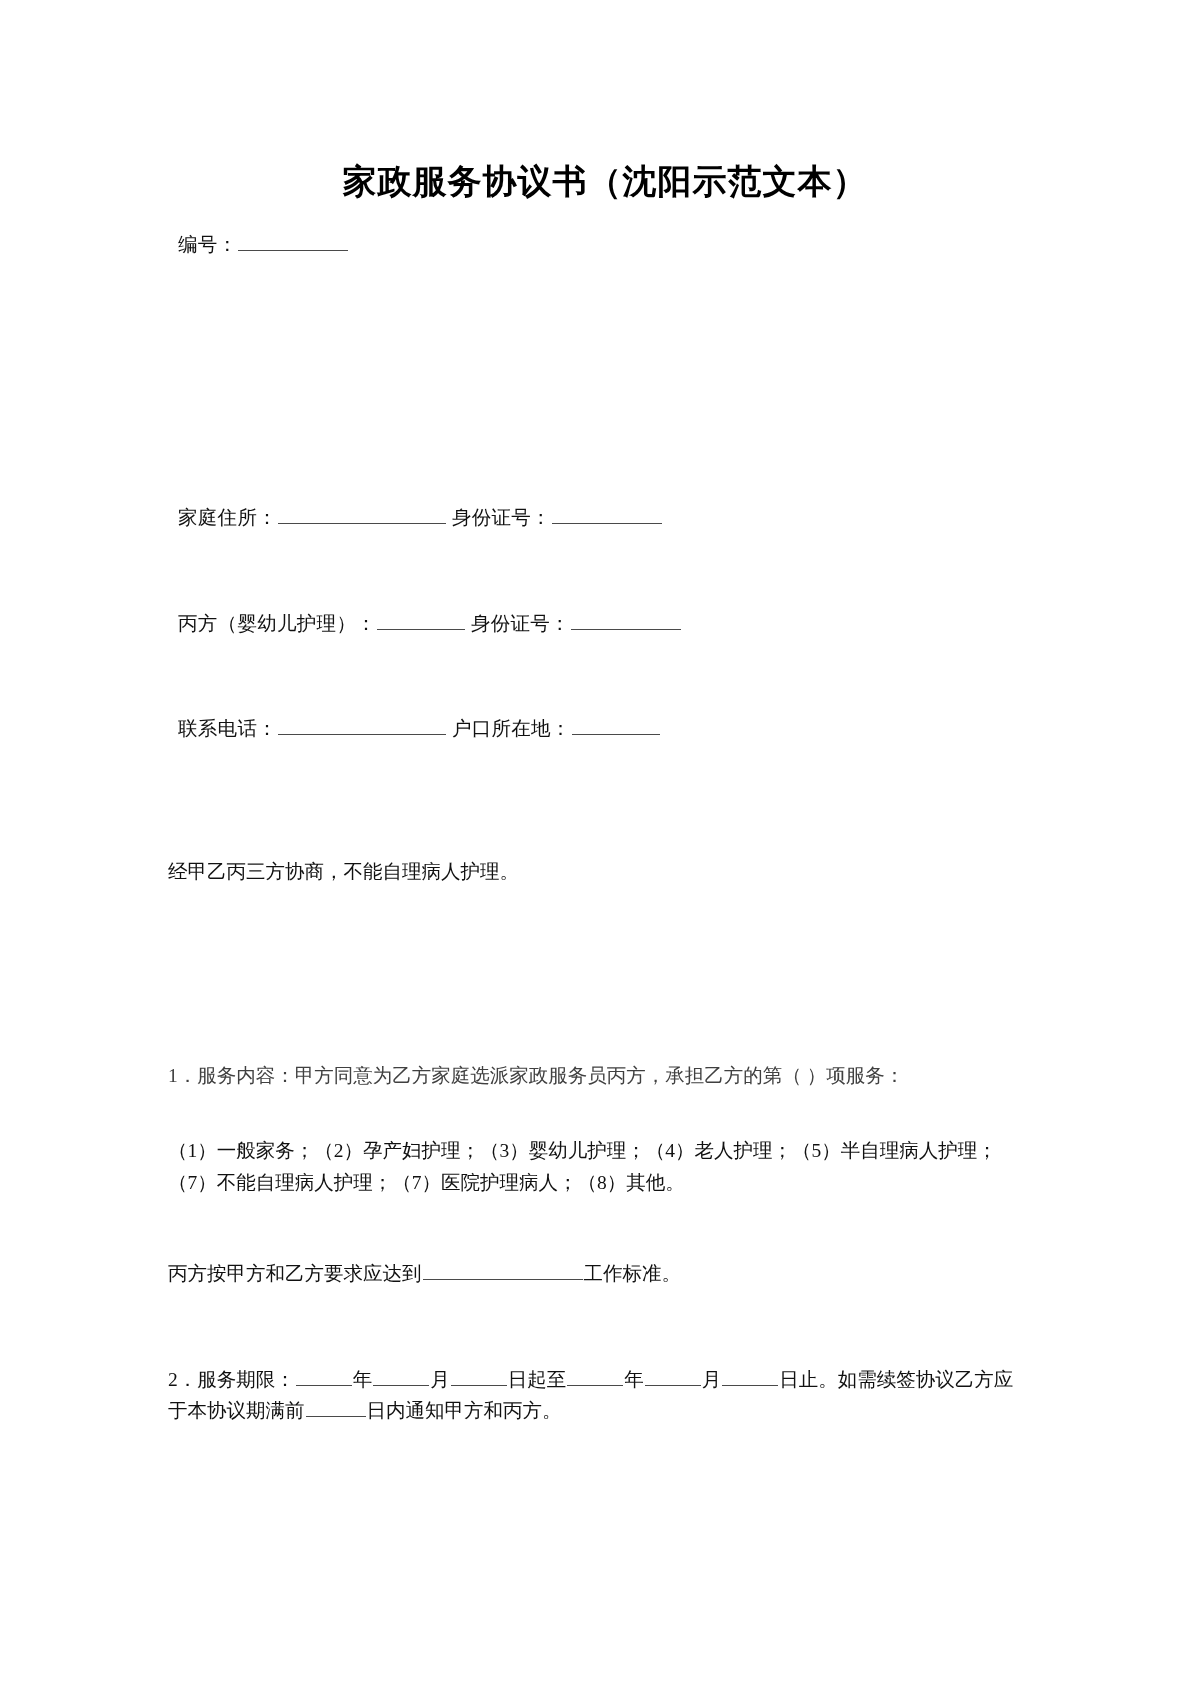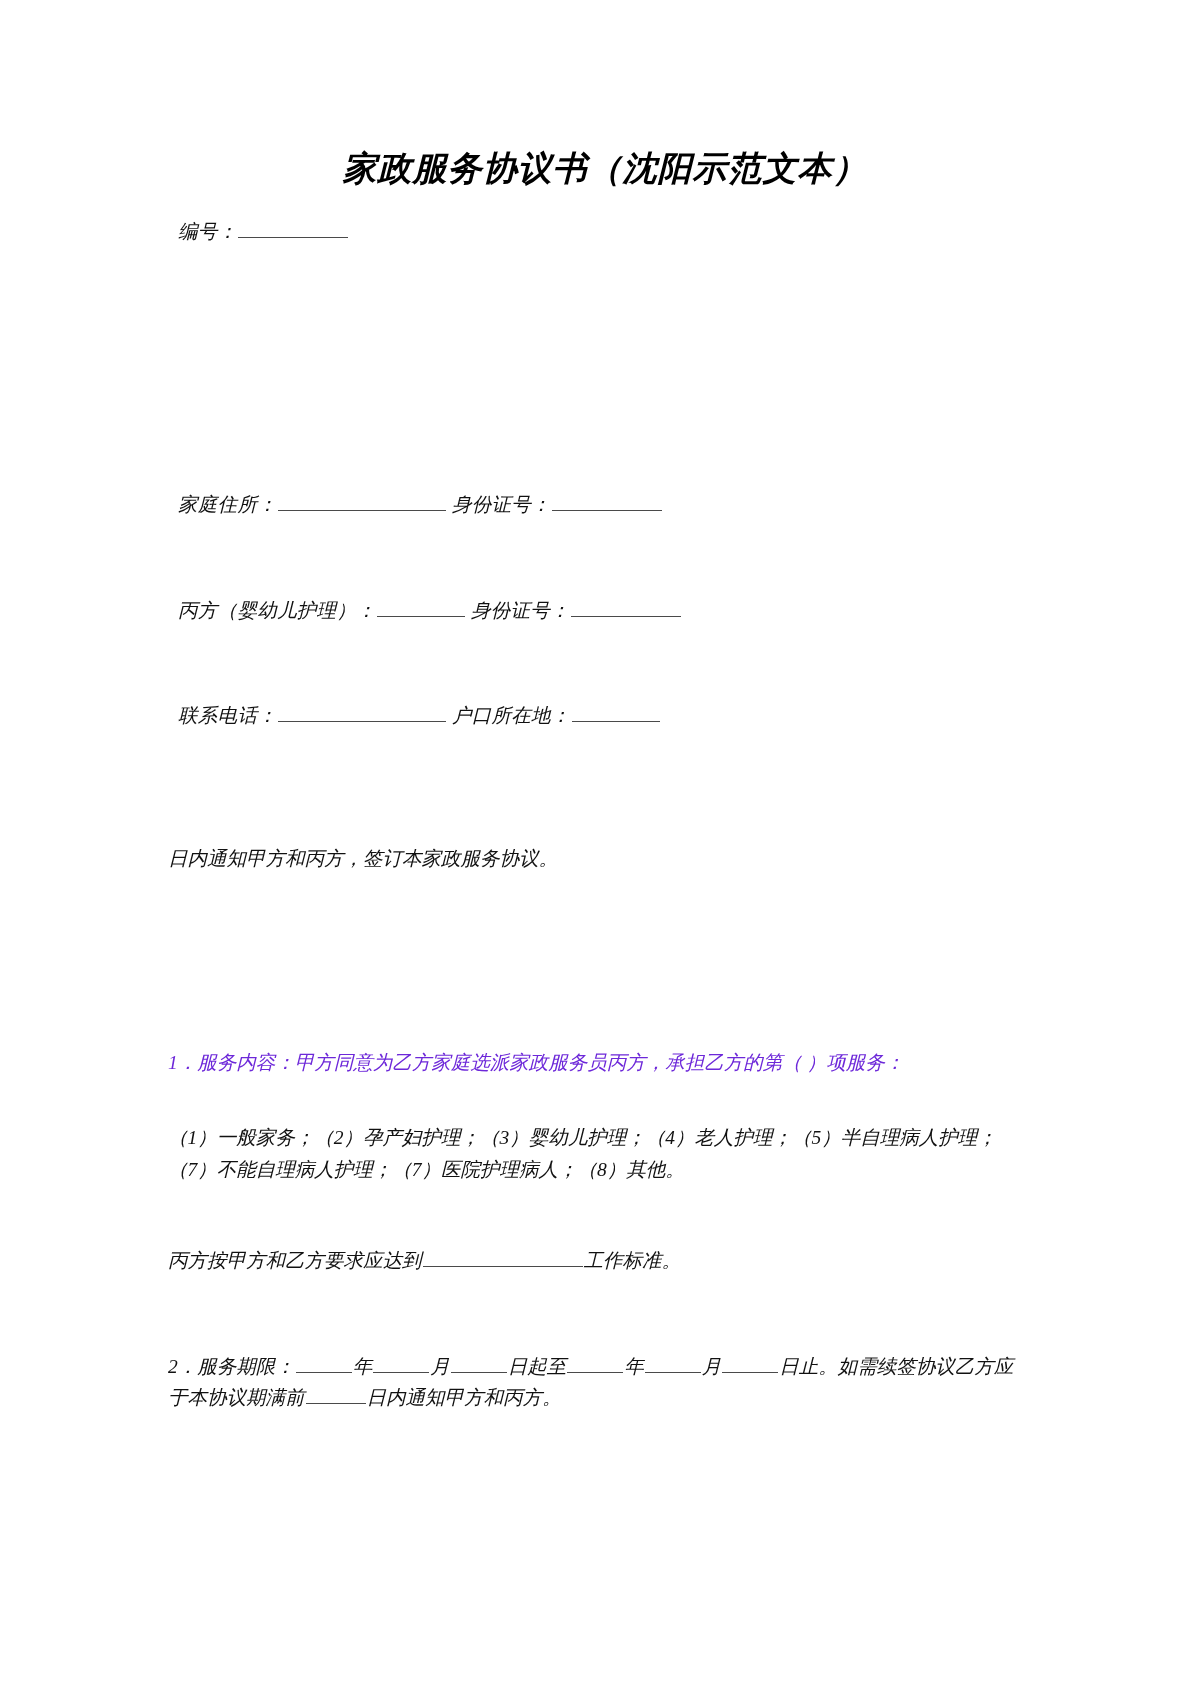--- a/index.html
+++ b/index.html
@@ -16,23 +16,22 @@
     width: 1190px;
     height: 1683px;
     margin: 0 auto;
     background: #ffffff;
     box-sizing: border-box;
     overflow: hidden;
   }
   .content {
     position: absolute;
     left: 168px;
-    top: 0;
+    top: 13px;
     width: 856px;
-    font-style: italic;
   }
   .doc-title {
     font-size: 34px;
     font-weight: bold;
     text-align: center;
     letter-spacing: 1px;
     margin: 0;
     padding-top: 148px;
     line-height: 1.25;
     font-family: "Liberation Serif", "DejaVu Serif", serif;
@@ -48,21 +47,21 @@
     white-space: nowrap;
   }
   .para {
     font-size: 19.5px;
     line-height: 1.62;
     color: #111111;
   }
   .num {
     font-size: 19.5px;
     line-height: 1.62;
-    color: #6d28d9;
+    color: #404040;
   }
   .blank {
     display: inline-block;
     border-bottom: 1px solid #4a4a4a;
     vertical-align: baseline;
     height: 0.95em;
     margin: 0 1px;
   }
   .gap-xs { height: 16px; }
   .gap-s  { height: 30px; }
@@ -111,21 +110,21 @@
 
     <div class="gap-l"></div>
 
     <div class="line field-row">
       <span class="row-label">联系电话：</span><span class="blank" style="width:168px"></span>&nbsp;<span class="row-label">户口所在地：</span><span class="blank" style="width:88px"></span>
     </div>
 
     <div class="gap-xl"></div>
     <div class="gap-s"></div>
 
-    <div class="para">日内通知甲方和丙方，签订本家政服务协议。</div>
+    <div class="para">经甲乙丙三方协商，不能自理病人护理。</div>
 
     <div class="gap-xl"></div>
     <div class="gap-m"></div>
 
 
     <div class="gap-l"></div>
 
     <div class="num">1．服务内容：甲方同意为乙方家庭选派家政服务员丙方，承担乙方的第（ ）项服务：</div>
 
     <div class="gap-m"></div>

